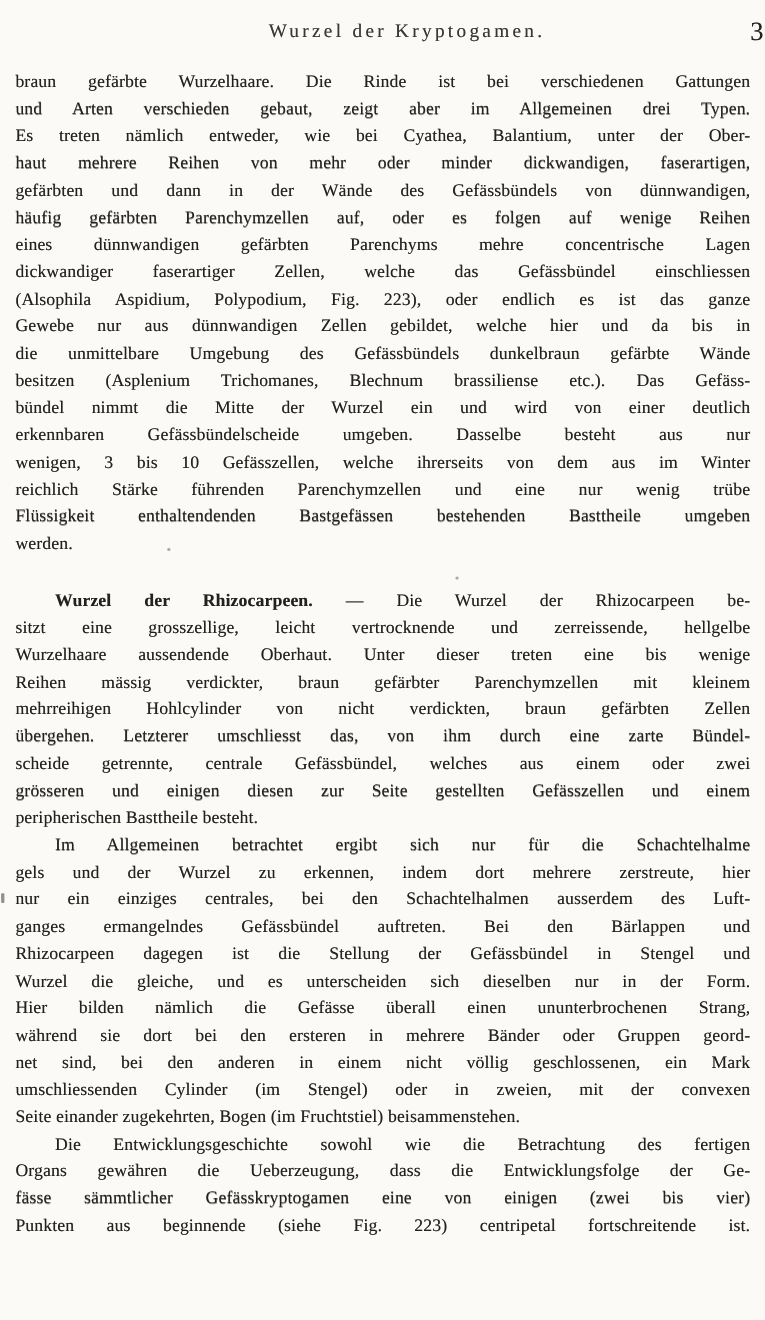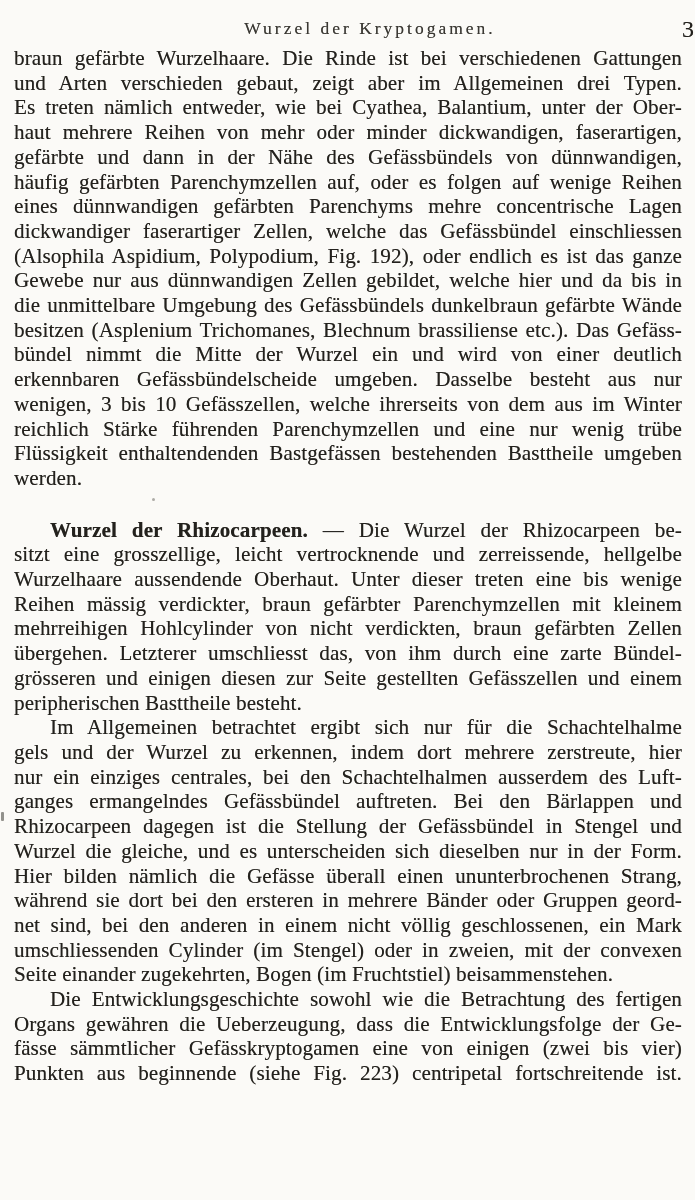--- a/index.html
+++ b/index.html
@@ -31,22 +31,22 @@
     text-shadow:0 0 .4px rgba(40,38,32,.55);
   }
   .page-number{
     position:absolute;right:2px;top:0;
     font-size:24px;
     letter-spacing:2px;
     color:var(--ink);
     text-shadow:0 0 .4px rgba(40,38,32,.55);
   }
   .body-text{
-    position:absolute;top:46px;left:14px;width:668px;
-    font-size:21px;
+    position:absolute;top:63px;left:14px;width:668px;
+    font-size:16px;
     line-height:24.7px;
     letter-spacing:.15px;
     color:var(--ink);
     text-shadow:.2px .2px .35px rgba(42,40,34,.55);
   }
   .para{margin:0;}
   .para.gap-before{margin-top:27px;}
   .line{
     text-align:justify;
     -moz-text-align-last:justify;
@@ -73,42 +73,43 @@
     <div class="header-title">Wurzel der Kryptogamen.</div>
     <div class="page-number">373</div>
   </div>
 
   <div class="body-text" id="body-text">
       <div class="para">
         <div class="line"><span>braun gefärbte Wurzelhaare.  Die Rinde ist bei verschiedenen Gattungen</span></div>
         <div class="line"><span>und Arten verschieden gebaut, zeigt aber im Allgemeinen drei Typen.</span></div>
         <div class="line"><span>Es treten nämlich entweder, wie bei Cyathea, Balantium, unter der Ober-</span></div>
         <div class="line"><span>haut mehrere Reihen von mehr oder minder dickwandigen, faserartigen,</span></div>
-        <div class="line"><span>gefärbte und dann in der Nähe des Gefässbündels von dünnwandigen,</span></div>
+        <div class="line"><span>gefärbten und dann in der Wände des Gefässbündels von dünnwandigen,</span></div>
         <div class="line"><span>häufig gefärbten Parenchymzellen auf, oder es folgen auf wenige Reihen</span></div>
         <div class="line"><span>eines dünnwandigen gefärbten Parenchyms mehre concentrische Lagen</span></div>
         <div class="line"><span>dickwandiger faserartiger Zellen, welche das Gefässbündel einschliessen</span></div>
-        <div class="line"><span>(Alsophila Aspidium, Polypodium, Fig. 192), oder endlich es ist das ganze</span></div>
+        <div class="line"><span>(Alsophila Aspidium, Polypodium, Fig. 223), oder endlich es ist das ganze</span></div>
         <div class="line"><span>Gewebe nur aus dünnwandigen Zellen gebildet, welche hier und da bis in</span></div>
         <div class="line"><span>die unmittelbare Umgebung des Gefässbündels dunkelbraun gefärbte Wände</span></div>
         <div class="line"><span>besitzen (Asplenium Trichomanes, Blechnum brassiliense etc.).  Das Gefäss-</span></div>
         <div class="line"><span>bündel nimmt die Mitte der Wurzel ein und wird von einer deutlich</span></div>
         <div class="line"><span>erkennbaren Gefässbündelscheide umgeben.  Dasselbe besteht aus nur</span></div>
         <div class="line"><span>wenigen, 3 bis 10 Gefässzellen, welche ihrerseits von dem aus im Winter</span></div>
         <div class="line"><span>reichlich Stärke führenden Parenchymzellen und eine nur wenig trübe</span></div>
         <div class="line"><span>Flüssigkeit enthaltendenden Bastgefässen bestehenden Basttheile umgeben</span></div>
         <div class="line noj"><span>werden.</span></div>
       </div>
       <div class="para gap-before">
         <div class="line ind"><span class="bold">Wurzel der Rhizocarpeen.</span><span> — Die Wurzel der Rhizocarpeen be-</span></div>
         <div class="line"><span>sitzt eine grosszellige, leicht vertrocknende und zerreissende, hellgelbe</span></div>
         <div class="line"><span>Wurzelhaare aussendende Oberhaut.  Unter dieser treten eine bis wenige</span></div>
         <div class="line"><span>Reihen mässig verdickter, braun gefärbter Parenchymzellen mit kleinem</span></div>
         <div class="line"><span>mehrreihigen Hohlcylinder von nicht verdickten, braun gefärbten Zellen</span></div>
         <div class="line"><span>übergehen.  Letzterer umschliesst das, von ihm durch eine zarte Bündel-</span></div>
+        <div class="line"><span>scheide getrennte, centrale Gefässbündel, welches aus einem oder zwei</span></div>
         <div class="line"><span>grösseren und einigen diesen zur Seite gestellten Gefässzellen und einem</span></div>
         <div class="line noj"><span>peripherischen Basttheile besteht.</span></div>
       </div>
       <div class="para">
         <div class="line ind"><span>Im Allgemeinen betrachtet ergibt sich nur für die Schachtelhalme</span></div>
         <div class="line"><span>gels und der Wurzel zu erkennen, indem dort mehrere zerstreute, hier</span></div>
         <div class="line"><span>nur ein einziges centrales, bei den Schachtelhalmen ausserdem des Luft-</span></div>
         <div class="line"><span>ganges ermangelndes Gefässbündel auftreten.  Bei den Bärlappen und</span></div>
         <div class="line"><span>Rhizocarpeen dagegen ist die Stellung der Gefässbündel in Stengel und</span></div>
         <div class="line"><span>Wurzel die gleiche, und es unterscheiden sich dieselben nur in der Form.</span></div>

